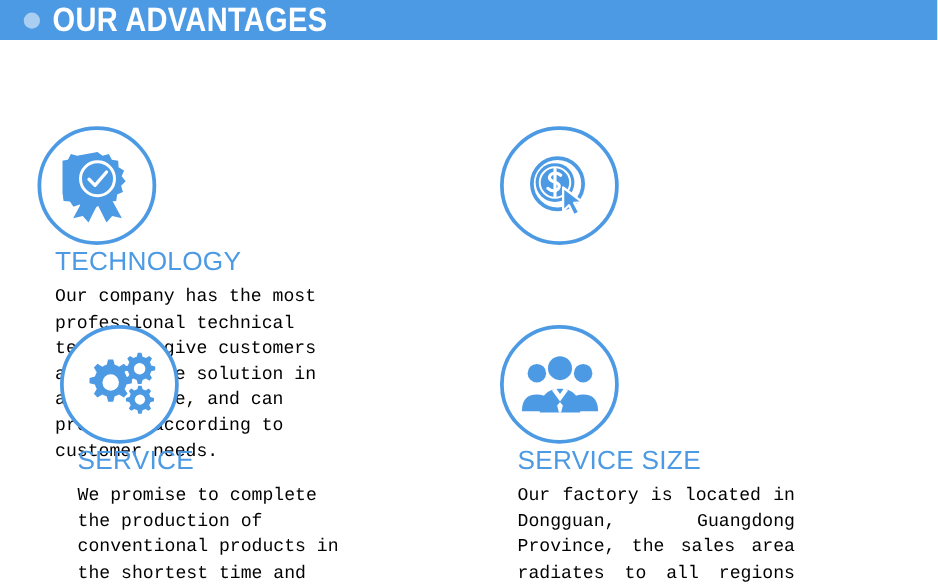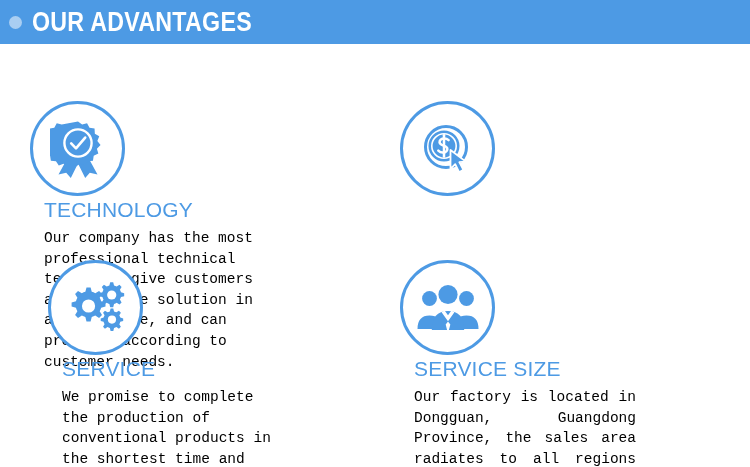--- a/index.html
+++ b/index.html
@@ -15,26 +15,26 @@
     overflow: hidden;
     position: relative;
   }
 
   
   .header-bar {
     position: absolute;
     left: 0;
     top: 0;
     width: 750px;
-    height: 44px;
+    height: 32px;
     background: #4d9ae4;
     display: flex;
     align-items: center;
     box-sizing: border-box;
-    padding-left: 9px;
+    padding-left: 19px;
   }
   .header-bullet {
     width: 13px;
     height: 13px;
     border-radius: 50%;
     background: #a9cef2;
     flex: 0 0 auto;
     margin-right: 10px;
   }
   .header-title {

